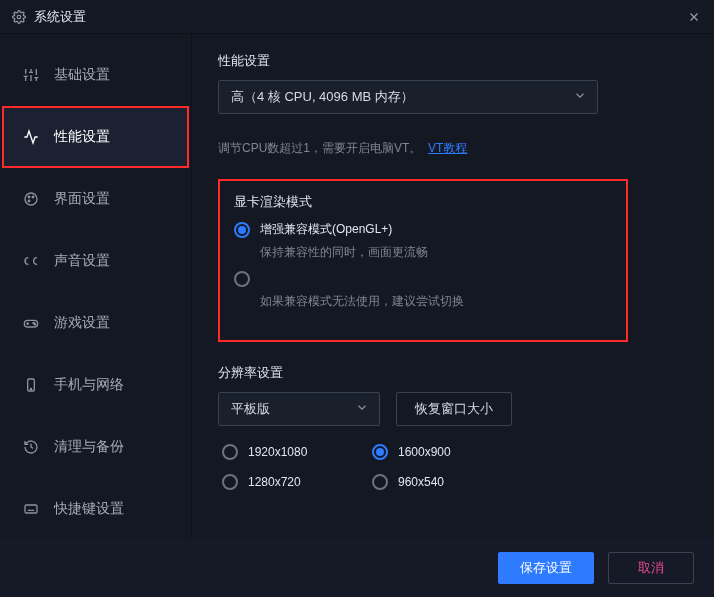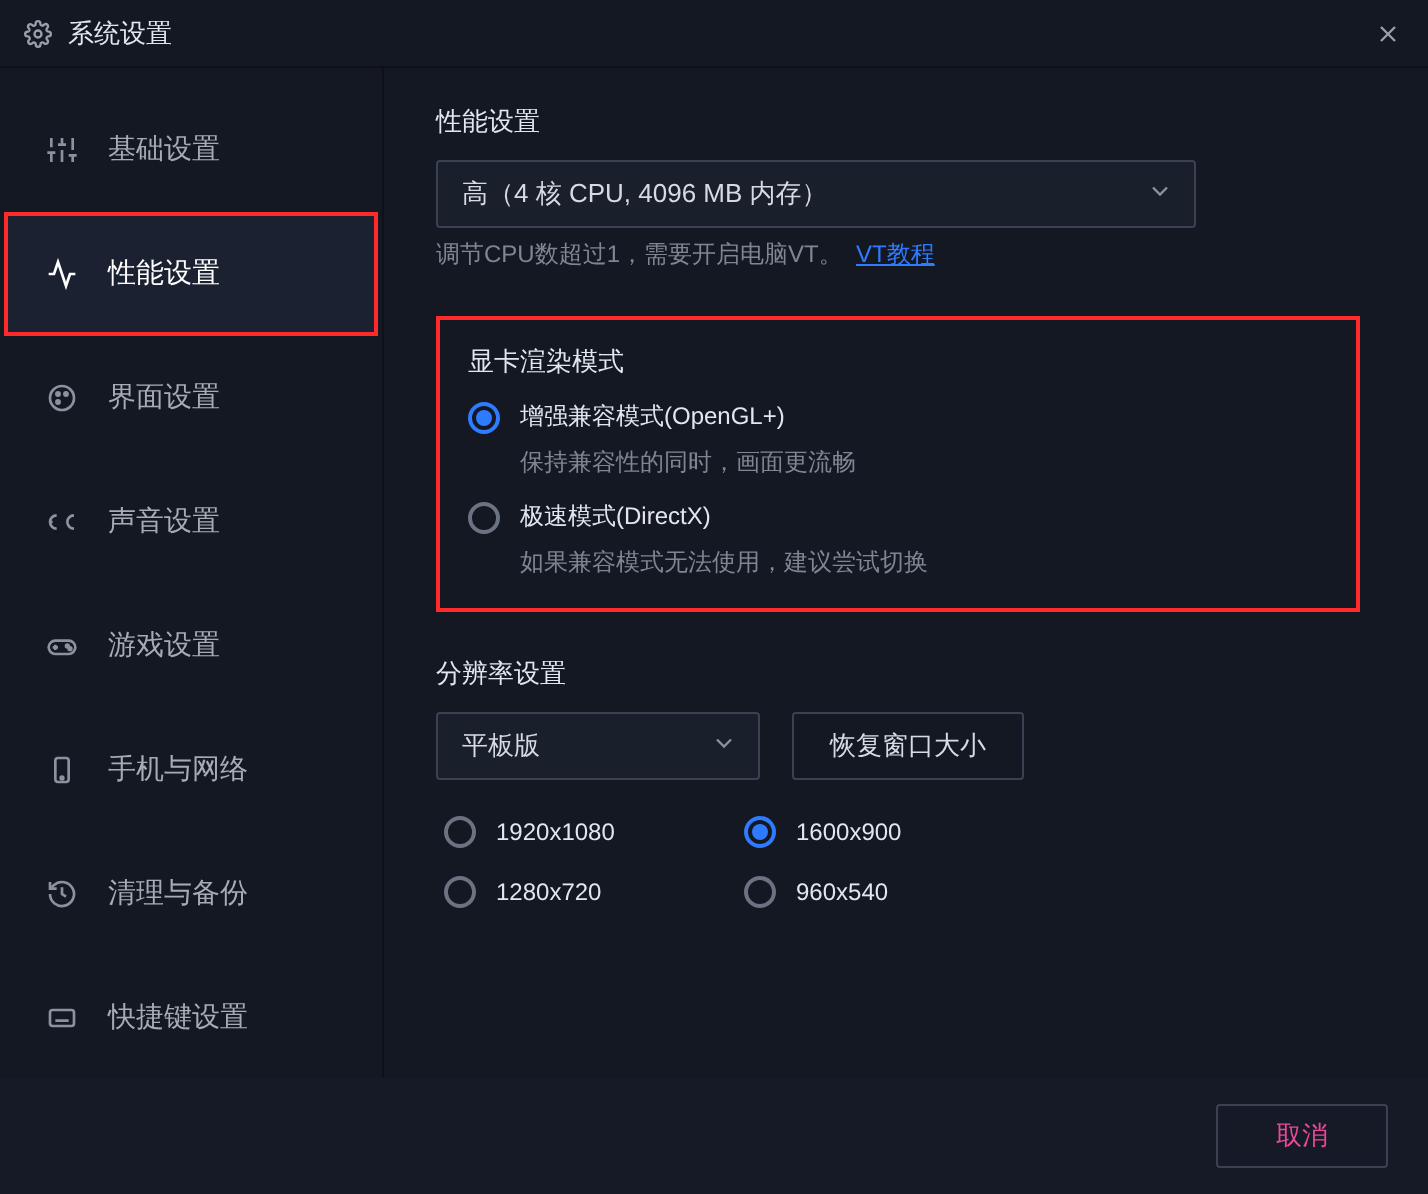--- a/index.html
+++ b/index.html
@@ -73,31 +73,31 @@
     color: #d6dae4;
     width: 380px;
     cursor: pointer;
     background: #1a1f2c;
   }
   .select.small { width: 162px; }
   .select .chev {
     position: absolute; right: 10px; top: 50%; transform: translateY(-50%);
   }
   .hint {
-    margin-top: 5px;
+    margin-top: 26px;
     font-size: 12px;
     color: #7e8593;
   }
   .hint a { color: #2e7bff; text-decoration: underline; cursor: pointer; }
 
   .red-panel {
     border: 2px solid #ff2a2a;
-    padding: 12px 14px 14px;
+    padding: 12px 14px 30px;
     margin-top: 22px;
-    width: 462px;
+    width: 410px;
   }
   .radio-row {
     display: flex; align-items: center;
     margin-top: 10px;
     cursor: pointer;
   }
   .radio-row:first-of-type { margin-top: 8px; }
   .radio {
     width: 16px; height: 16px;
     border: 2px solid #6b7282;
@@ -292,21 +292,20 @@
       <div class="section-title" style="margin-bottom:4px">显卡渲染模式</div>
 
       <div class="radio-row">
         <span class="radio checked"></span>
         <span class="radio-label">增强兼容模式(OpenGL+)</span>
       </div>
       <div class="sub-hint">保持兼容性的同时，画面更流畅</div>
 
       <div class="radio-row">
         <span class="radio"></span>
-        <span class="radio-label">极速模式(DirectX)</span>
       </div>
       <div class="sub-hint">如果兼容模式无法使用，建议尝试切换</div>
     </div>
 
     <div class="res-section">
       <div class="section-title">分辨率设置</div>
       <div class="res-row1">
         <div class="select small">
           <span>平板版</span>
           <span class="chev">
@@ -336,14 +335,15 @@
           <span class="radio"></span>
           <span class="radio-label">960x540</span>
         </div>
       </div>
     </div>
 
   </div>
 </div>
 
 <div class="footer">
+  <button class="btn-primary">保存设置</button>
   <button class="btn-secondary">取消</button>
 </div>
 
 </body></html>

